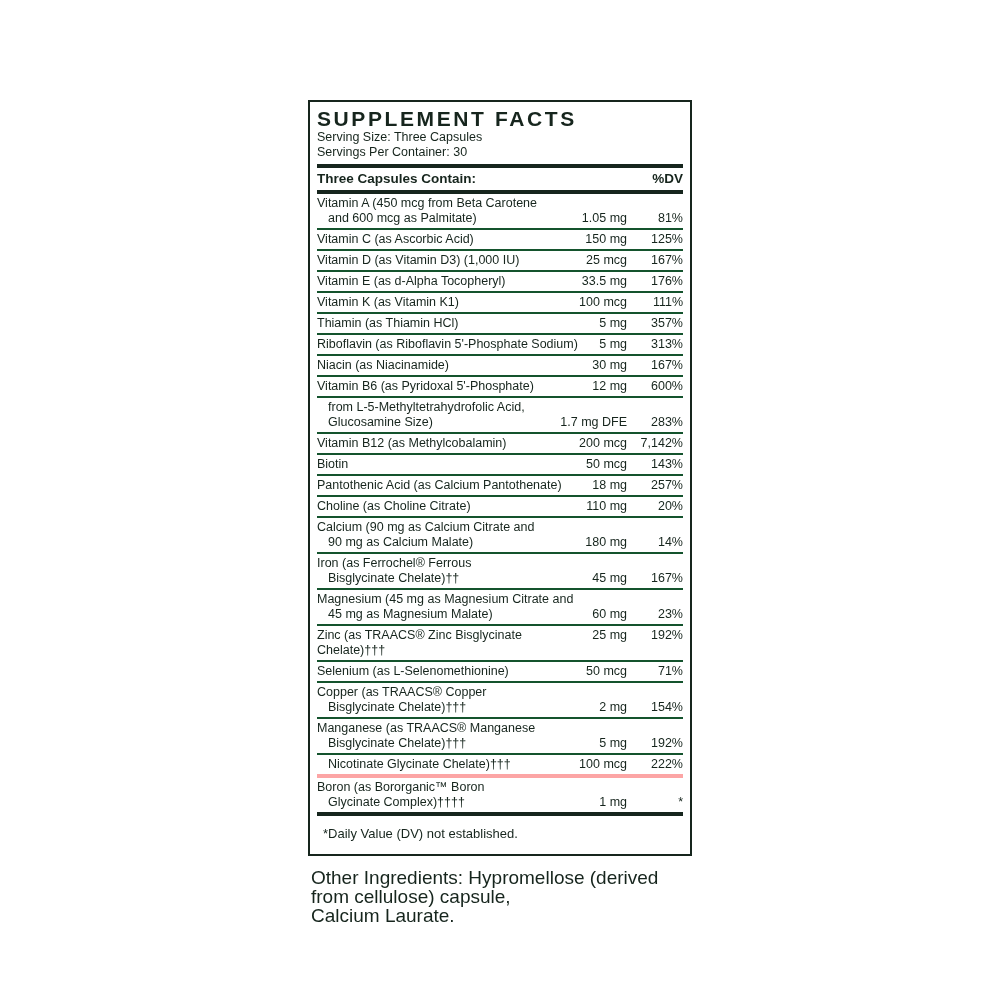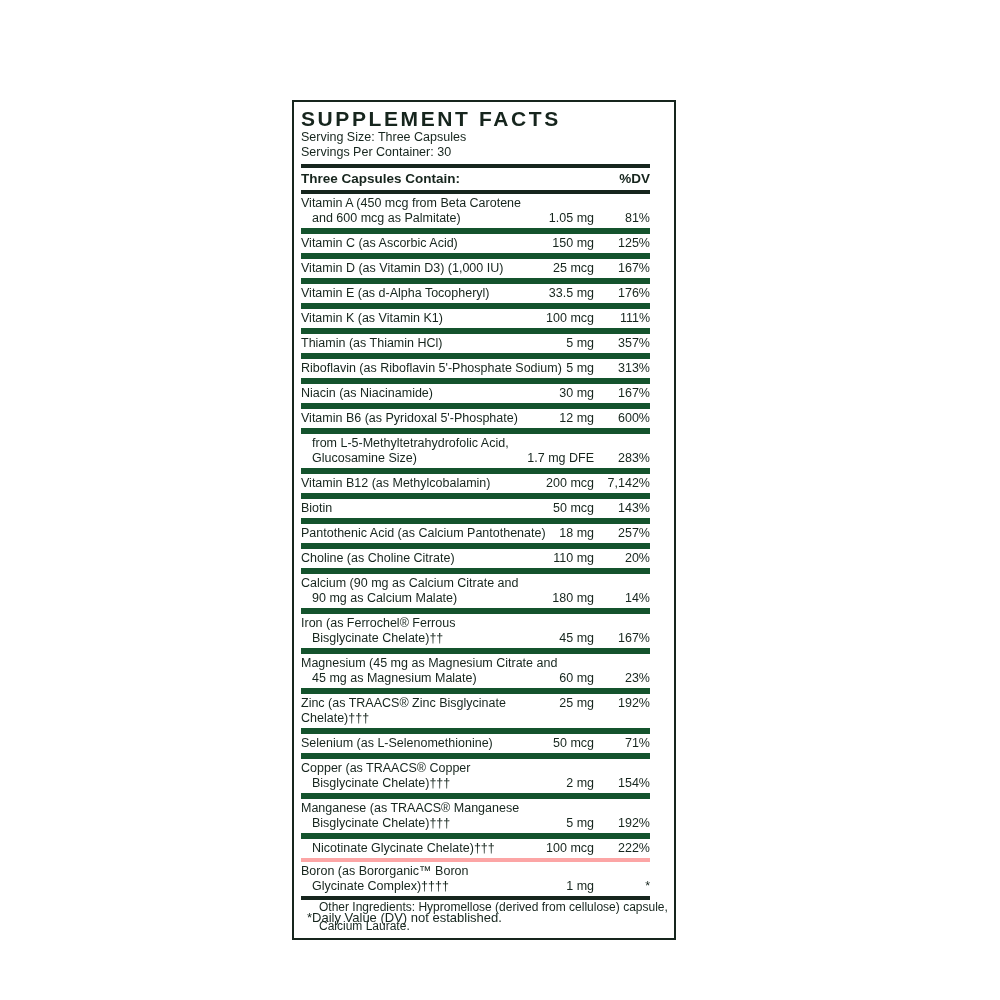--- a/index.html
+++ b/index.html
@@ -1,51 +1,51 @@
 <!DOCTYPE html>
 <html><head>
 <meta charset="utf-8">
 <style>
   html,body{margin:0;padding:0;}
   body{
     width:1000px;height:1000px;background:#ffffff;position:relative;
     font-family:"Liberation Sans",sans-serif;color:#16251d;
   }
   .label-box{
-    position:absolute;left:292px;top:100px;width:384px;box-sizing:border-box;
-    border:2px solid #16251d;background:#fff;padding:5px 24px 0 7px;
+    position:absolute;left:308px;top:100px;width:384px;box-sizing:border-box;
+    border:2px solid #16251d;background:#fff;padding:5px 7px 0 7px;
   }
   .title{
     font-size:21px;font-weight:bold;letter-spacing:2.6px;line-height:23px;
     white-space:nowrap;
   }
   .serving-line{font-size:12.5px;line-height:15px;}
   .rule-thick{height:4px;background:#16251d;margin-top:4px;}
   .thead{
     display:flex;justify-content:space-between;align-items:center;
     font-weight:bold;font-size:13.5px;padding:3px 0 3px 0;line-height:16px;
   }
   .rows{}
   .row{
-    font-size:12.5px;border-bottom:6px solid #14532d;padding:2px 0 2px 0;
+    font-size:12.5px;border-bottom:2px solid #14532d;padding:2px 0 2px 0;
   }
   .row.top-rule{border-top:4px solid #fca5a5;}
   .row.no-divider{border-bottom:none;}
   .line{display:flex;line-height:15px;}
   .name{flex:1;}
   .name.cont{padding-left:11px;}
   .amt{text-align:right;white-space:nowrap;}
   .dv{width:56px;text-align:right;white-space:nowrap;}
   .footnote{
     border-top:4px solid #16251d;font-size:13px;
     padding:10px 0 13px 6px;
   }
   .other{
-    position:absolute;left:319px;top:868px;width:390px;
-    font-size:12px;line-height:19px;margin-top:30px;
+    position:absolute;left:311px;top:868px;width:390px;
+    font-size:19px;line-height:19px;
   }
 </style>
 </head>
 <body>
 
 <div class="label-box">
   <div class="title">SUPPLEMENT FACTS</div>
   <div class="serving-line">Serving Size: Three Capsules</div>
   <div class="serving-line">Servings Per Container: 30</div>
   <div class="rule-thick"></div>

